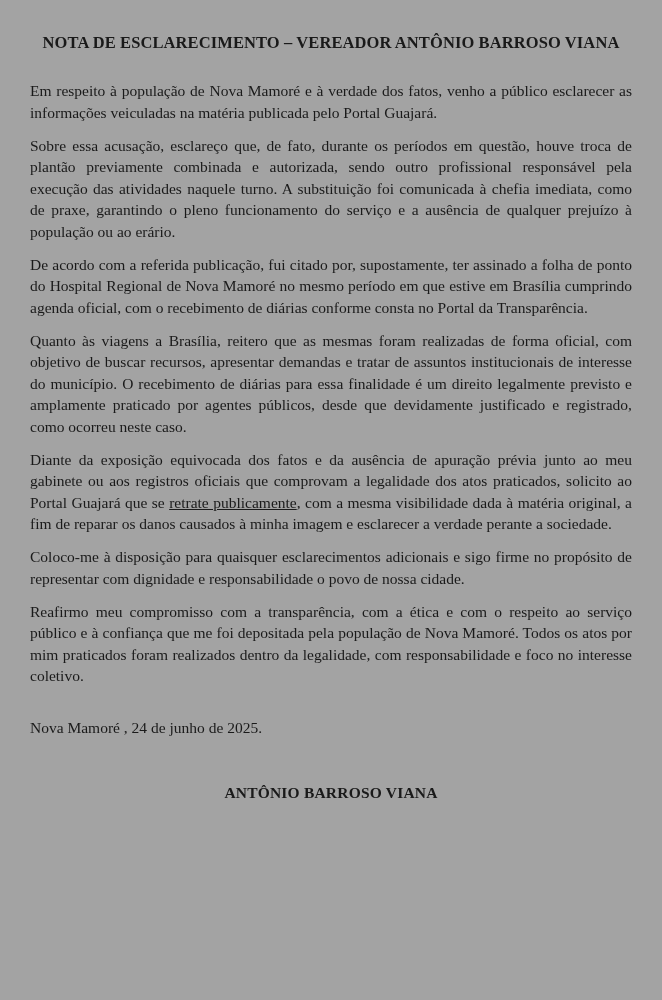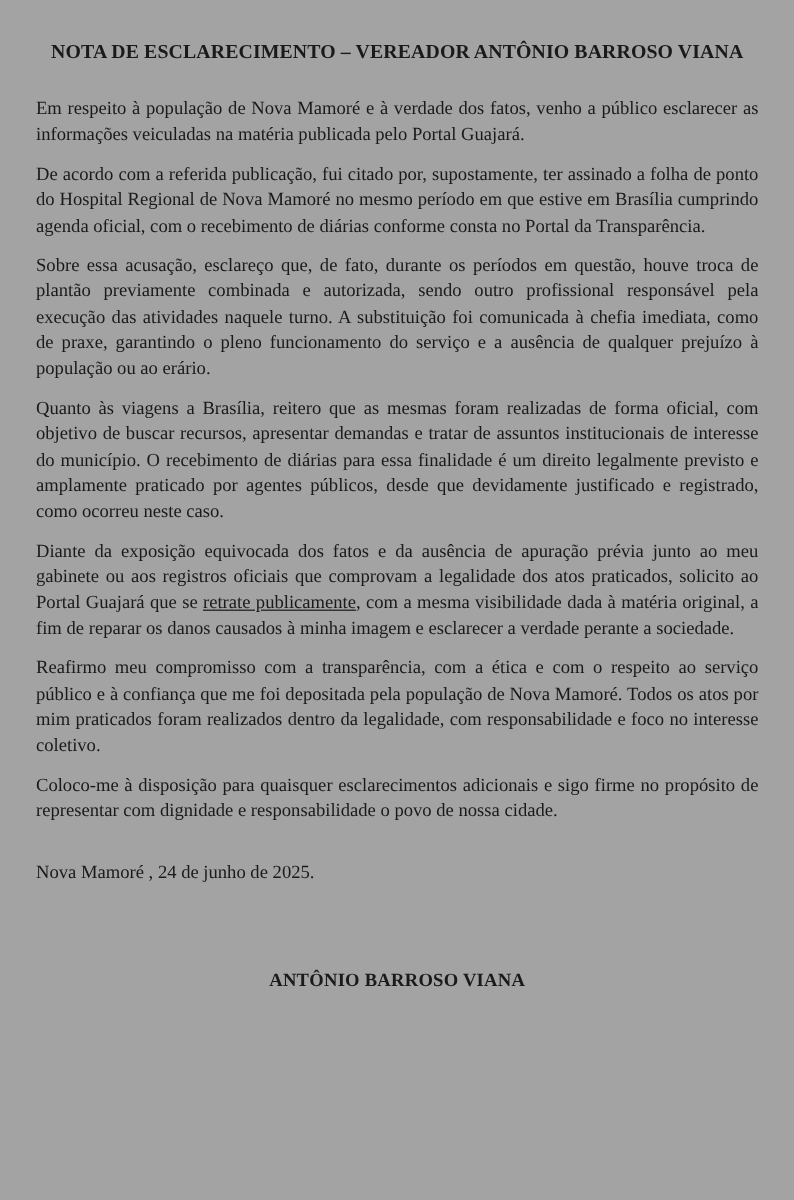--- a/index.html
+++ b/index.html
@@ -40,52 +40,52 @@
   .emph {
     font-weight: normal;
     text-decoration: underline;
   }
   .dateline {
     margin-top: 30px !important;
     text-align: right;
     padding-right: 24px;
   }
   .signature {
-    margin-top: 69px;
+    margin-top: 44px;
     text-align: center;
     font-size: 15.5px;
     line-height: 22px;
   }
   .sig-name {
     font-weight: bold;
     letter-spacing: 0.2px;
   }
 </style>
 </head>
 <body>
 
 <div class="page">
 
   <h1 class="doc-title">NOTA DE ESCLARECIMENTO – VEREADOR ANTÔNIO BARROSO VIANA</h1>
 
   <div class="doc-body">
 
     <p>Em respeito à população de Nova Mamoré e à verdade dos fatos, venho a público esclarecer as informações veiculadas na matéria publicada pelo Portal Guajará.</p>
 
+    <p>Sobre essa acusação, esclareço que, de fato, durante os períodos em questão, houve troca de plantão previamente combinada e autorizada, sendo outro profissional responsável pela execução das atividades naquele turno. A substituição foi comunicada à chefia imediata, como de praxe, garantindo o pleno funcionamento do serviço e a ausência de qualquer prejuízo à população ou ao erário.</p>
+
     <p>De acordo com a referida publicação, fui citado por, supostamente, ter assinado a folha de ponto do Hospital Regional de Nova Mamoré no mesmo período em que estive em Brasília cumprindo agenda oficial, com o recebimento de diárias conforme consta no Portal da Transparência.</p>
-
-    <p>Sobre essa acusação, esclareço que, de fato, durante os períodos em questão, houve troca de plantão previamente combinada e autorizada, sendo outro profissional responsável pela execução das atividades naquele turno. A substituição foi comunicada à chefia imediata, como de praxe, garantindo o pleno funcionamento do serviço e a ausência de qualquer prejuízo à população ou ao erário.</p>
 
     <p>Quanto às viagens a Brasília, reitero que as mesmas foram realizadas de forma oficial, com objetivo de buscar recursos, apresentar demandas e tratar de assuntos institucionais de interesse do município. O recebimento de diárias para essa finalidade é um direito legalmente previsto e amplamente praticado por agentes públicos, desde que devidamente justificado e registrado, como ocorreu neste caso.</p>
 
     <p><span>Diante da exposição equivocada dos fatos e da ausência de apuração prévia junto ao meu gabinete ou aos registros oficiais que comprovam a legalidade dos atos praticados, solicito ao Portal Guajará que se </span><span class="emph">retrate publicamente</span><span>, com a mesma visibilidade dada à matéria original, a fim de reparar os danos causados à minha imagem e esclarecer a verdade perante a sociedade.</span></p>
 
+    <p>Coloco-me à disposição para quaisquer esclarecimentos adicionais e sigo firme no propósito de representar com dignidade e responsabilidade o povo de nossa cidade.</p>
+
     <p>Reafirmo meu compromisso com a transparência, com a ética e com o respeito ao serviço público e à confiança que me foi depositada pela população de Nova Mamoré. Todos os atos por mim praticados foram realizados dentro da legalidade, com responsabilidade e foco no interesse coletivo.</p>
-
-    <p>Coloco-me à disposição para quaisquer esclarecimentos adicionais e sigo firme no propósito de representar com dignidade e responsabilidade o povo de nossa cidade.</p>
 
     <p class="dateline">Nova Mamoré , 24 de junho de 2025.</p>
 
   </div>
 
   <div class="signature">
     <div class="sig-name">ANTÔNIO BARROSO VIANA</div>
   </div>
 
 </div>

